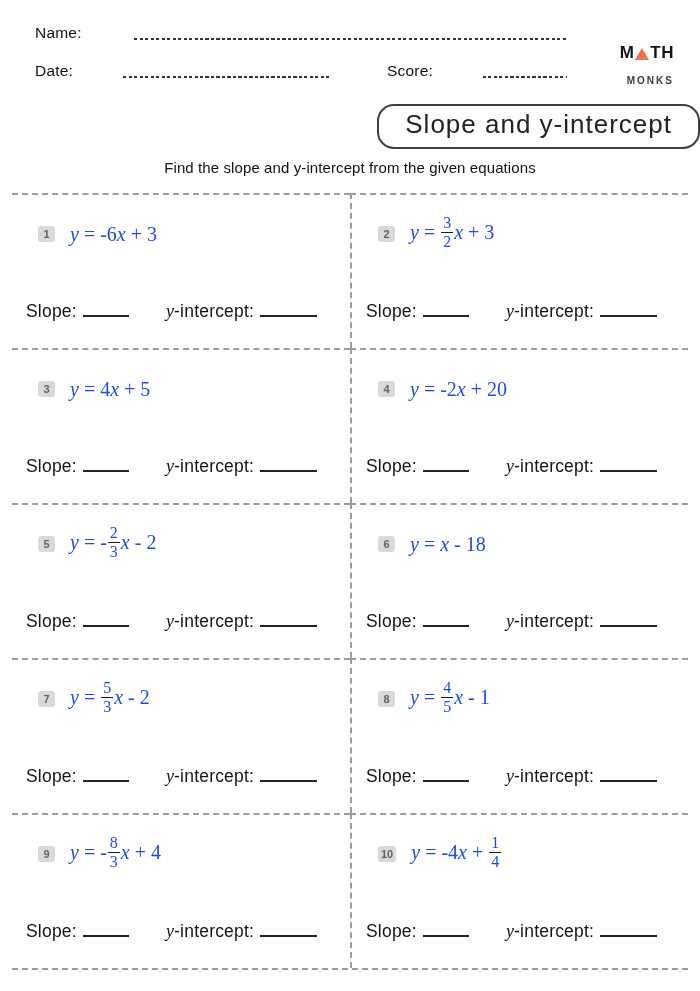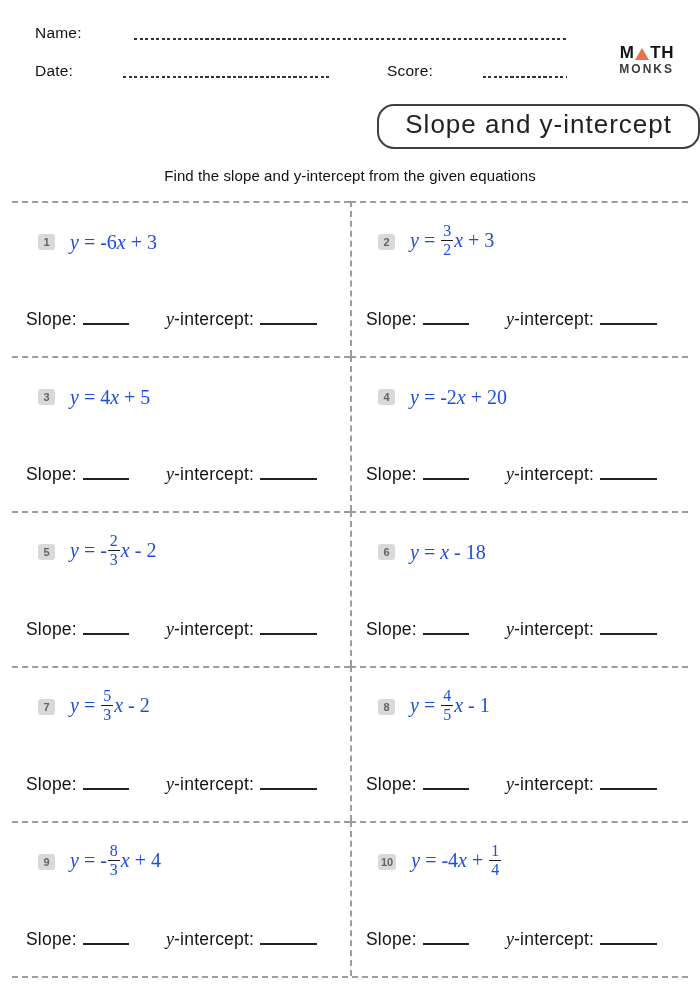--- a/index.html
+++ b/index.html
@@ -26,29 +26,29 @@
   .line-score { flex:1; }
   .score-label { margin-left:18px; }
 
   .logo { position:absolute; right:26px; top:44px; text-align:right; line-height:1; }
   .logo-top { font-size:17px; font-weight:700; letter-spacing:.5px; color:#141414; display:flex; align-items:flex-end; justify-content:flex-end; }
   .logo-tri {
     display:inline-block; width:0; height:0; margin:0 1px 1px 1px;
     border-left:7px solid transparent; border-right:7px solid transparent;
     border-bottom:12px solid #e8744f;
   }
-  .logo-sub { font-size:12px; letter-spacing:2px; color:#3c3c3c; margin-top:2px; font-weight:600; }
+  .logo-sub { font-size:10px; letter-spacing:2px; color:#3c3c3c; margin-top:15px; font-weight:600; }
 
   
   .title-wrap { text-align:right; margin-top:24px; }
   .title-box {
     display:inline-block; font-size:26px; letter-spacing:1px; color:#222;
     border:2px solid #3f3f3f; border-radius:17px; padding:3px 26px 7px 26px;
   }
-  .subtitle { text-align:center; font-size:15px; color:#111; margin-top:18px; letter-spacing:.1px; }
+  .subtitle { text-align:center; font-size:15px; color:#111; margin-top:10px; letter-spacing:.1px; }
 
   
   .grid {
     margin:17px 12px 0 12px;
     display:grid; grid-template-columns:1fr 1fr; grid-auto-rows:155px;
     border-bottom:2px dashed #9c9c9c;
   }
   .cell {
     border-top:2px dashed #9c9c9c;
     display:flex; flex-direction:column; justify-content:space-between;

